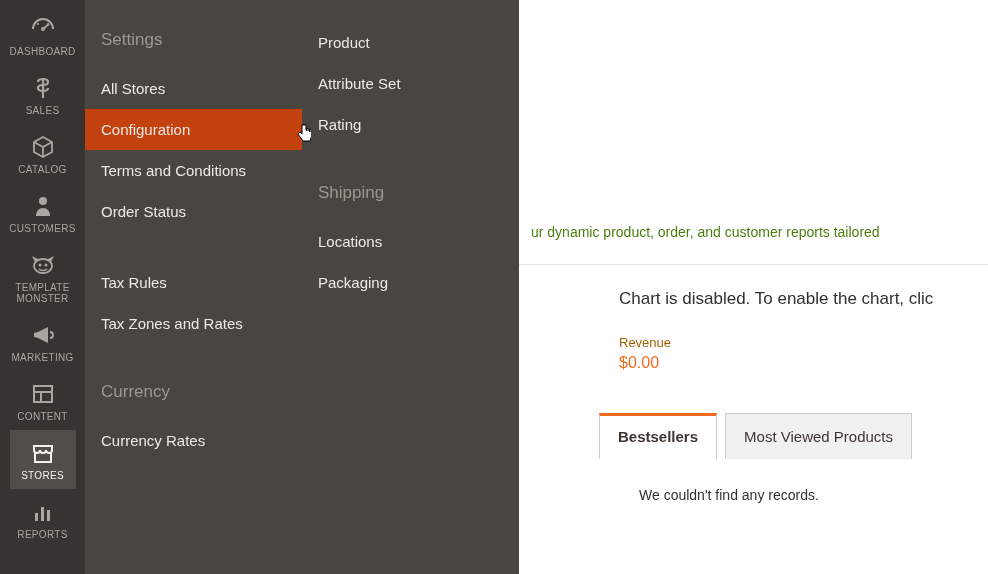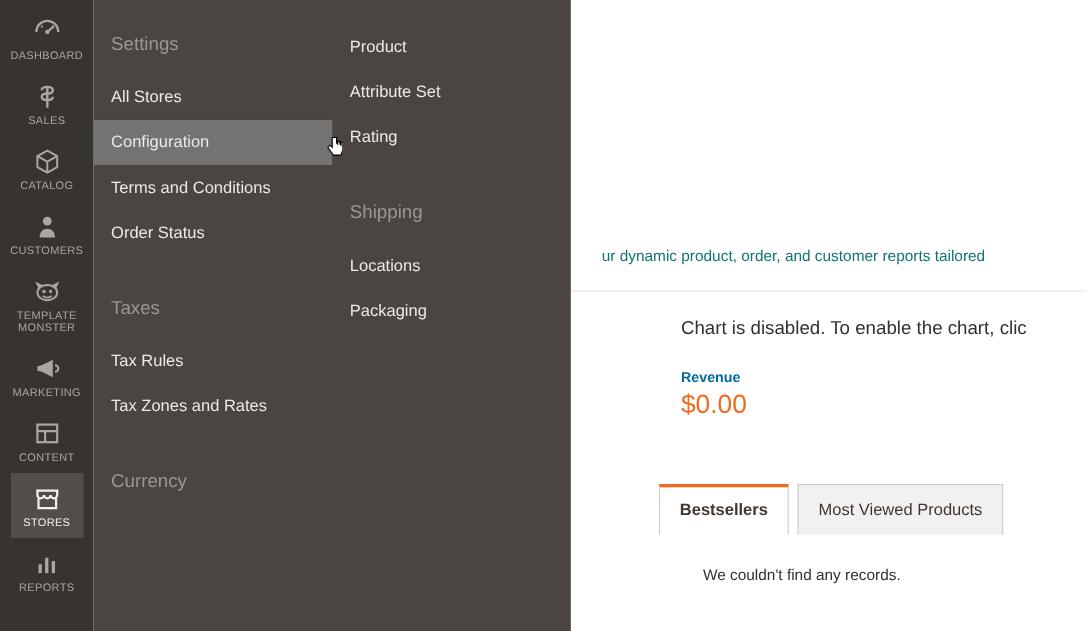--- a/index.html
+++ b/index.html
@@ -13,32 +13,32 @@
   .side-item .icon svg { width: 26px; height: 26px; }
   .side-item .lbl { color: #aaa6a0; font-size: 10px; letter-spacing: 0.3px; margin-top: 4px; text-align: center; line-height: 11px; }
   .side-item.active { background: #524d49; }
   .side-item.active .icon, .side-item.active .lbl { color: #f4f2ef; }
 
   
   .flyout { width: 434px; background: #4a4540; color: #e6e2dd; display: flex; flex-shrink: 0; padding: 22px 0 22px 0; }
   .fly-col { width: 50%; display: flex; flex-direction: column; }
   .fly-group-title { color: #9d978f; font-size: 17px; font-weight: 400; padding: 8px 16px 18px 16px; }
   .fly-link { color: #ece9e5; font-size: 15px; padding: 12px 16px; cursor: pointer; }
-  .fly-link.hovered { background: #737373; position: relative; }
+  .fly-link.hovered { background: #c2410c; position: relative; }
   .fly-spacer { height: 30px; }
   .cursor { position: absolute; left: 210px; top: 14px; width: 16px; height: 20px; pointer-events: none; }
 
   
   .main { flex: 1; background: #fff; position: relative; overflow: hidden; }
-  .hint-row { padding: 24px 12px 24px 28px; border-bottom: 1px solid #e5e5e5; color: #0f766e; font-size: 14px; white-space: nowrap; overflow: hidden; margin-top: 200px; }
+  .hint-row { padding: 24px 12px 24px 12px; border-bottom: 1px solid #e5e5e5; color: #4d7c0f; font-size: 14px; white-space: nowrap; overflow: hidden; margin-top: 200px; }
   .chart-hint { padding: 24px 12px 8px 100px; color: #303030; font-size: 17px; white-space: nowrap; overflow: hidden; }
   .stat-block { padding: 18px 12px 8px 100px; }
-  .stat-label { font-size: 13px; font-weight: 700; color: #0369a1; }
-  .stat-value { font-size: 24px; font-weight: 400; color: #ef6b1f; margin-top: 4px; }
-  .tabs-wrap { display: flex; margin: 50px 0 0 80px; }
+  .stat-label { font-size: 13px; font-weight: 400; color: #a16207; }
+  .stat-value { font-size: 16px; font-weight: 400; color: #ef6b1f; margin-top: 4px; }
+  .tabs-wrap { display: flex; margin: 33px 0 0 80px; }
   .tab { border: 1px solid #ccc; border-bottom: none; padding: 14px 18px; font-size: 15px; color: #41362f; background: #f1f1f1; cursor: pointer; white-space: nowrap; }
   .tab.active { background: #fff; border-top: 3px solid #ef6b1f; font-weight: 600; padding-top: 12px; }
   .tab + .tab { margin-left: 8px; }
   .no-records { margin: 28px 0 0 120px; font-size: 14px; color: #303030; }
 </style>
 </head>
 <body>
 
 <div class="root">
 
@@ -121,25 +121,25 @@
   <div class="flyout">
     <div class="fly-col" id="flycol1">
         <div class="fly-group-title">Settings</div>
         <div class="fly-link">All Stores</div>
         <div class="fly-link hovered">Configuration<span class="cursor"><svg viewBox="0 0 16 20" width="16" height="20">
               <use href="#i-hand-cursor"></use>
             </svg></span></div>
         <div class="fly-link">Terms and Conditions</div>
         <div class="fly-link">Order Status</div>
         <div class="fly-spacer"></div>
-        <div class="fly-group-title">Taxes</div>
         <div class="fly-link">Tax Rules</div>
         <div class="fly-link">Tax Zones and Rates</div>
         <div class="fly-spacer"></div>
         <div class="fly-group-title">Currency</div>
+        <div class="fly-link">Currency Rates</div>
       </div>
     <div class="fly-col" id="flycol2">
         <div class="fly-link">Product</div>
         <div class="fly-link">Attribute Set</div>
         <div class="fly-link">Rating</div>
         <div class="fly-spacer"></div>
         <div class="fly-group-title">Shipping</div>
         <div class="fly-link">Locations</div>
         <div class="fly-link">Packaging</div>
       </div>

